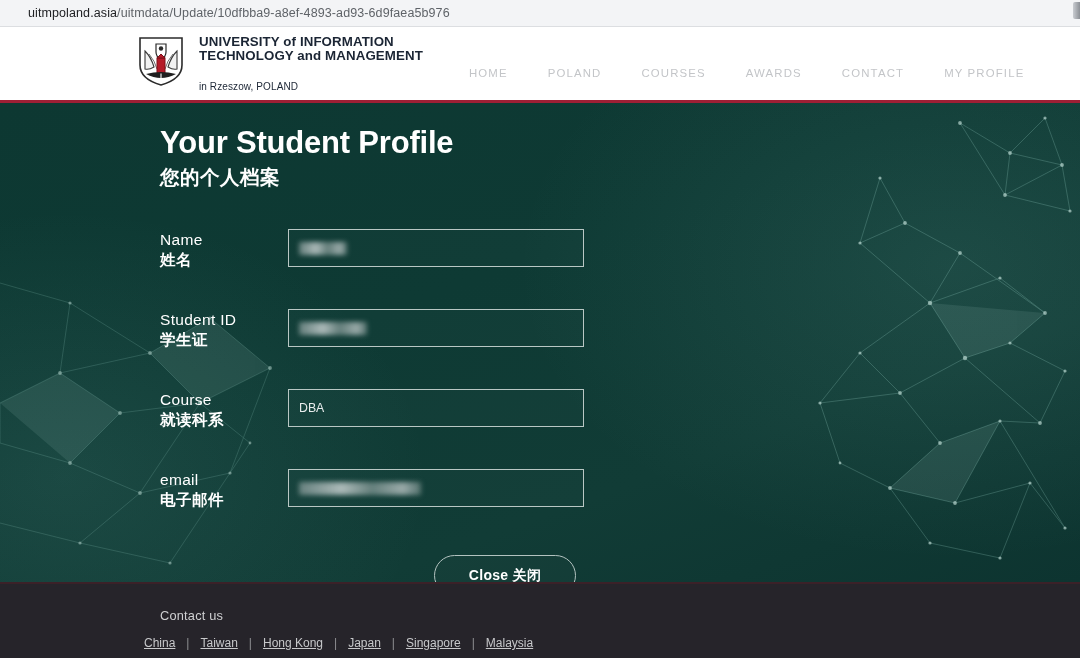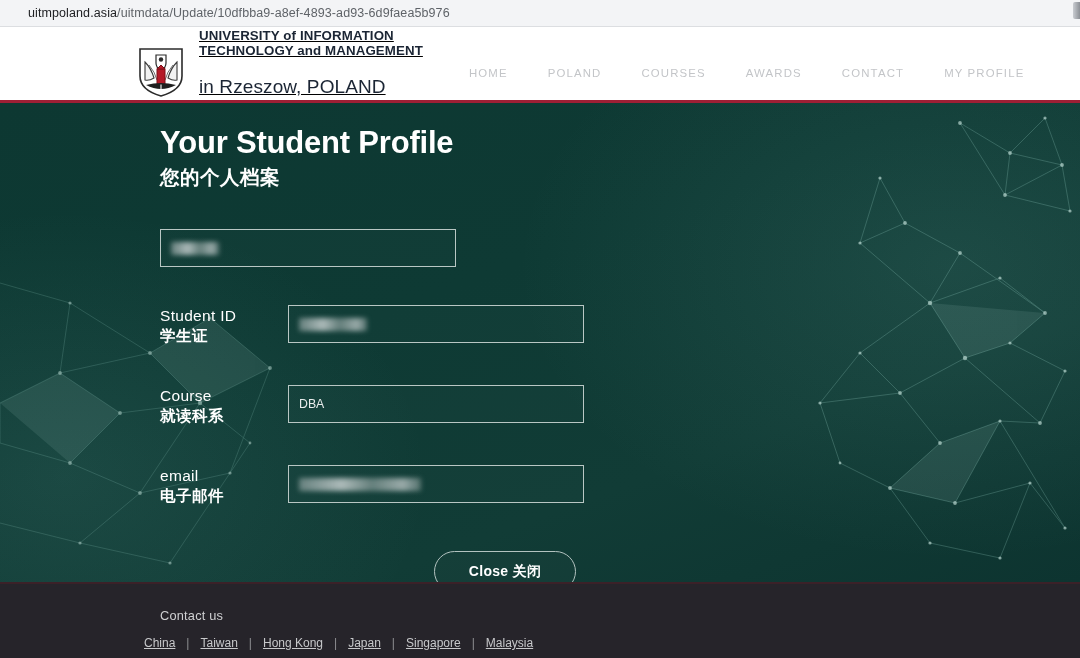--- a/index.html
+++ b/index.html
@@ -42,28 +42,28 @@
   
   #site-header {
     position: absolute;
     top: 27px; left: 0;
     width: 1080px;
     height: 73px;
     background: #ffffff;
     display: flex;
     align-items: center;
   }
-  #brand { display: flex; align-items: flex-end; margin-left: 136px; text-decoration: underline; }
+  #brand { display: flex; align-items: flex-start; margin-left: 136px; }
   #crest { width: 50px; height: 52px; flex: none; }
   #brand-text { margin-left: 13px; line-height: 1.12; }
   .brand-l1, .brand-l2 {
     font-size: 13.3px; font-weight: bold; color: #1b2534;
     letter-spacing: .1px;
   }
-  .brand-l3 { font-size: 19px; color: #1b2534; letter-spacing: .1px; margin-top: 17px; }
+  .brand-l3 { font-size: 10px; color: #1b2534; letter-spacing: .1px; margin-top: 17px; }
 
   #main-nav {
     display: flex;
     margin-left: 26px;
     margin-top: 19px;
   }
   .nav-item {
     font-size: 11.4px;
     color: #c3c5c8;
     letter-spacing: 1.15px;
@@ -313,20 +313,24 @@
       <polygon points="930,200 965,255 1010,240 1045,210"></polygon>
       <polygon points="940,340 890,385 955,400 1000,318"></polygon>
     </g>
   </svg>
 
   <div id="hero-content">
     <div id="title-en">Your Student Profile</div>
     <div id="title-zh">您的个人档案</div>
 
     <div class="field-row">
+      <div class="field-label">
+        <div class="label-en">Name</div>
+        <div class="label-zh">姓名</div>
+      </div>
       <div class="field-input">
         <div class="redacted w1"></div>
       </div>
     </div>
 
     <div class="field-row">
       <div class="field-label">
         <div class="label-en">Student ID</div>
         <div class="label-zh">学生证</div>
       </div>

